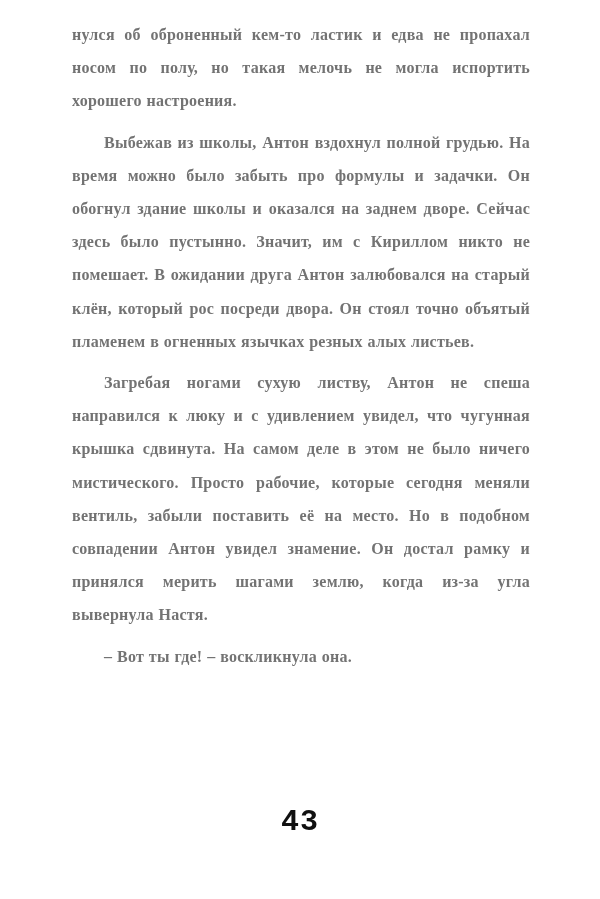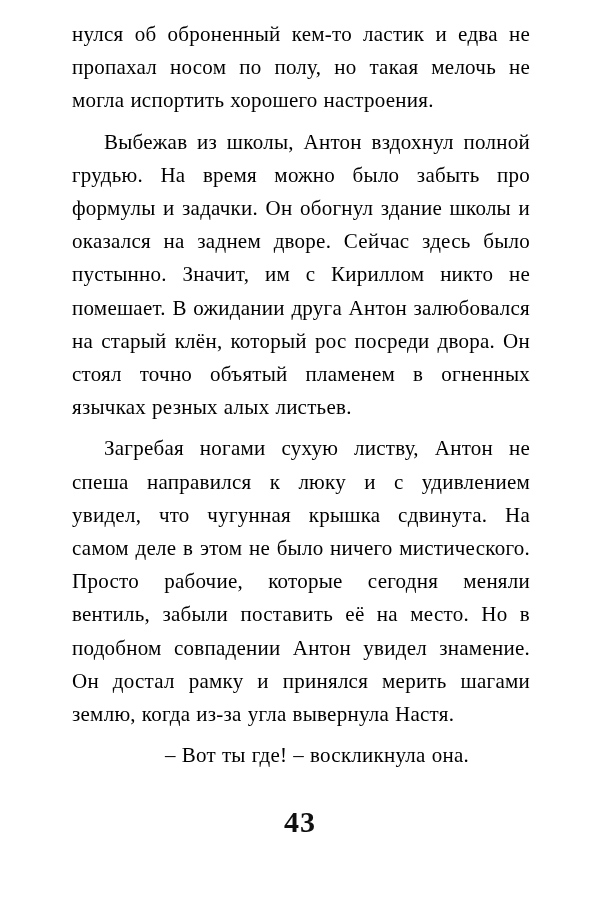--- a/index.html
+++ b/index.html
@@ -16,45 +16,45 @@
     font-family: "Liberation Serif", serif;
   }
   .text-block {
     position: absolute;
     left: 72px;
     top: 18px;
     width: 458px;
   }
   .para {
     margin: 0;
-    font-size: 21px;
+    font-size: 16px;
     line-height: 33.2px;
-    color: #000000;
+    color: #737373;
     text-align: justify;
     text-justify: inter-word;
     letter-spacing: 0.25px;
     word-spacing: 0.5px;
-    font-weight: 400;
+    font-weight: 700;
   }
   .para.indent {
     text-indent: 32px;
   }
   .para + .para {
     margin-top: 8px;
   }
   .para.last-line-center {
-    text-align: center;
+    text-align: left;
   }
   .folio {
     position: absolute;
     left: 0;
     right: 0;
     top: 805px;
     text-align: center;
-    font-family: Liberation Serif, serif;
+    font-family: Liberation Mono, monospace;
     font-weight: 700;
     font-size: 30px;
     color: #101010;
     letter-spacing: 1px;
   }
 </style>
 </head>
 <body>
 
 <div class="page">

